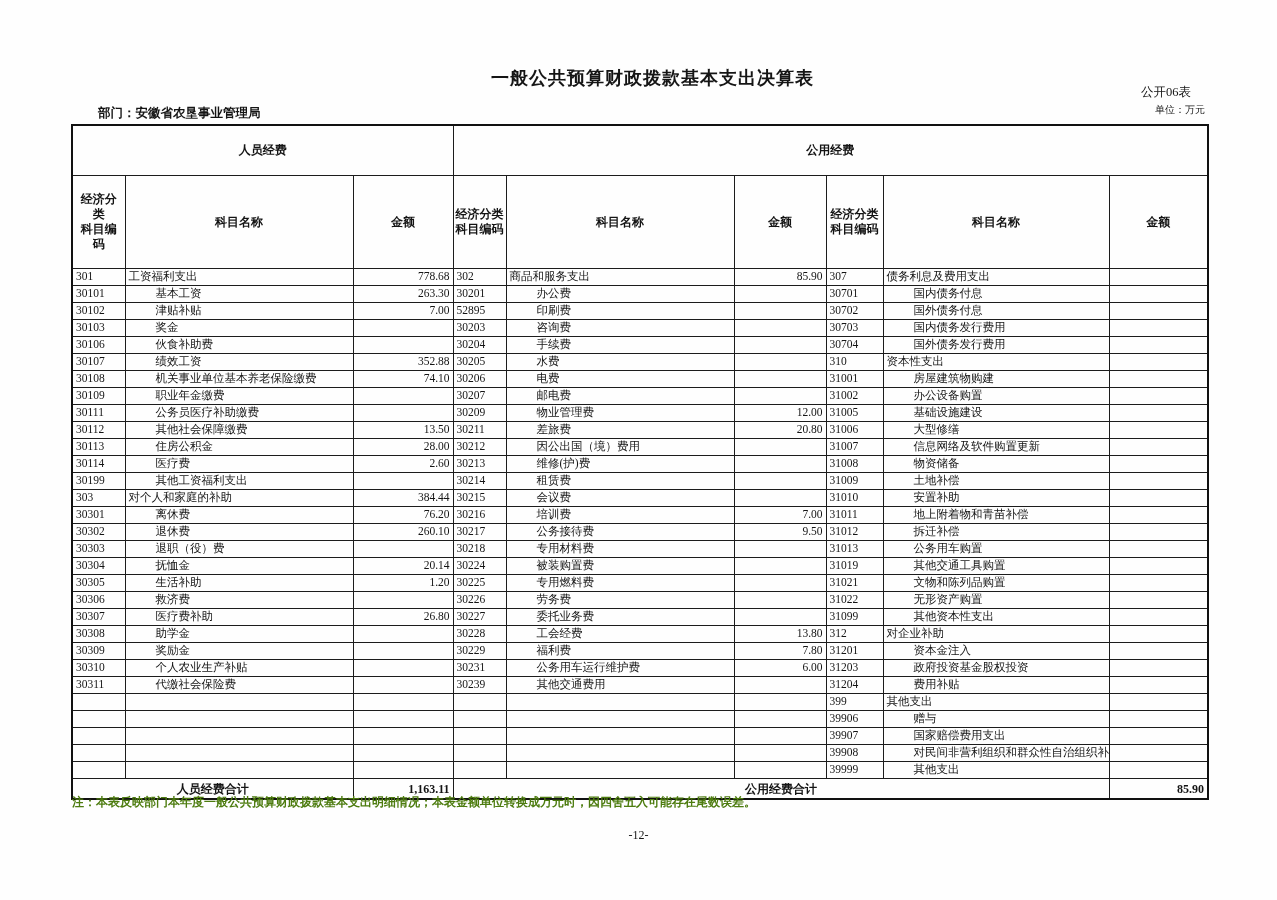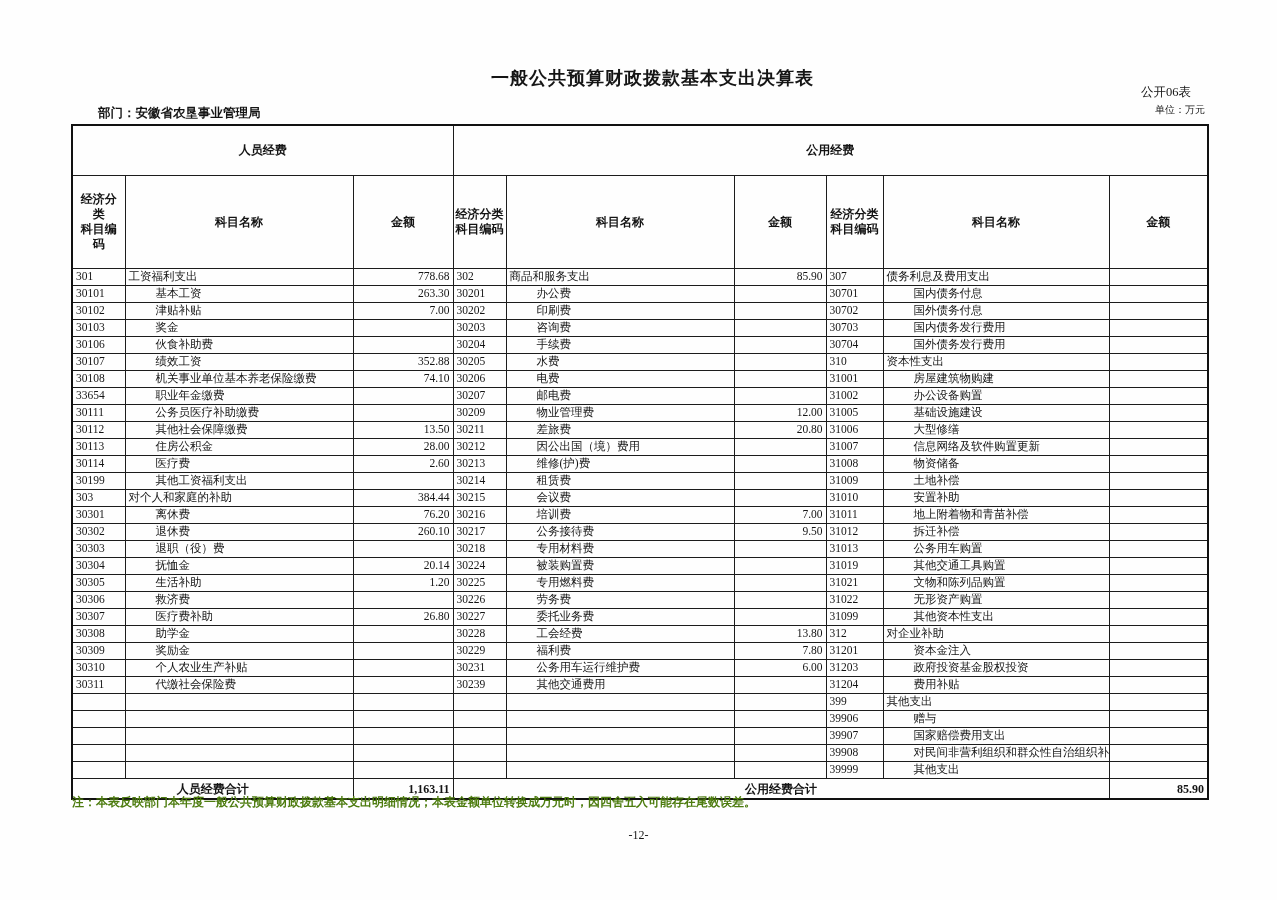--- a/index.html
+++ b/index.html
@@ -109,21 +109,21 @@
             <td class="name indent">办公费</td>
             <td class="amt"></td>
             <td class="code">30701</td>
             <td class="name indent">国内债务付息</td>
             <td class="amt"></td>
           </tr>
           <tr>
             <td class="code">30102</td>
             <td class="name indent">津贴补贴</td>
             <td class="amt">7.00</td>
-            <td class="code">30202</td>
+            <td class="code">52895</td>
             <td class="name indent">印刷费</td>
             <td class="amt"></td>
             <td class="code">30702</td>
             <td class="name indent">国外债务付息</td>
             <td class="amt"></td>
           </tr>
           <tr>
             <td class="code">30103</td>
             <td class="name indent">奖金</td>
             <td class="amt"></td>
@@ -161,21 +161,21 @@
             <td class="name indent">机关事业单位基本养老保险缴费</td>
             <td class="amt">74.10</td>
             <td class="code">30206</td>
             <td class="name indent">电费</td>
             <td class="amt"></td>
             <td class="code">31001</td>
             <td class="name indent">房屋建筑物购建</td>
             <td class="amt"></td>
           </tr>
           <tr>
-            <td class="code">33654</td>
+            <td class="code">30109</td>
             <td class="name indent">职业年金缴费</td>
             <td class="amt"></td>
             <td class="code">30207</td>
             <td class="name indent">邮电费</td>
             <td class="amt"></td>
             <td class="code">31002</td>
             <td class="name indent">办公设备购置</td>
             <td class="amt"></td>
           </tr>
           <tr>

